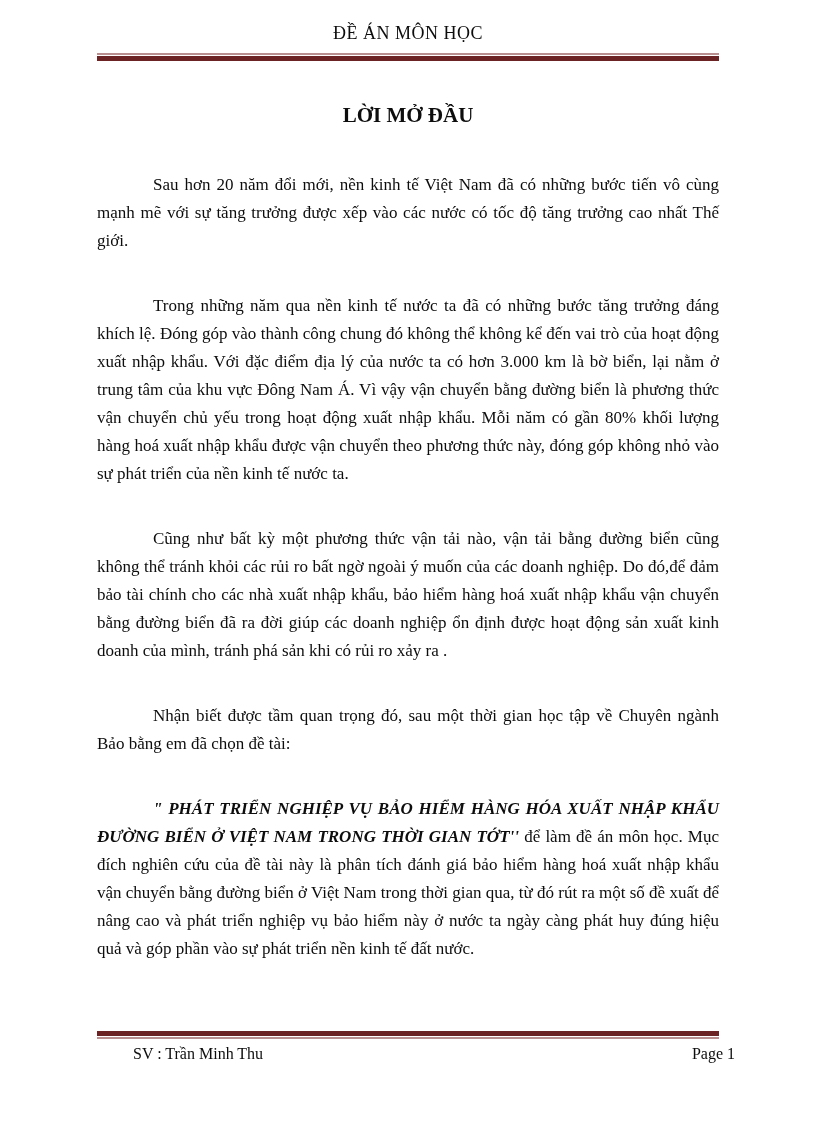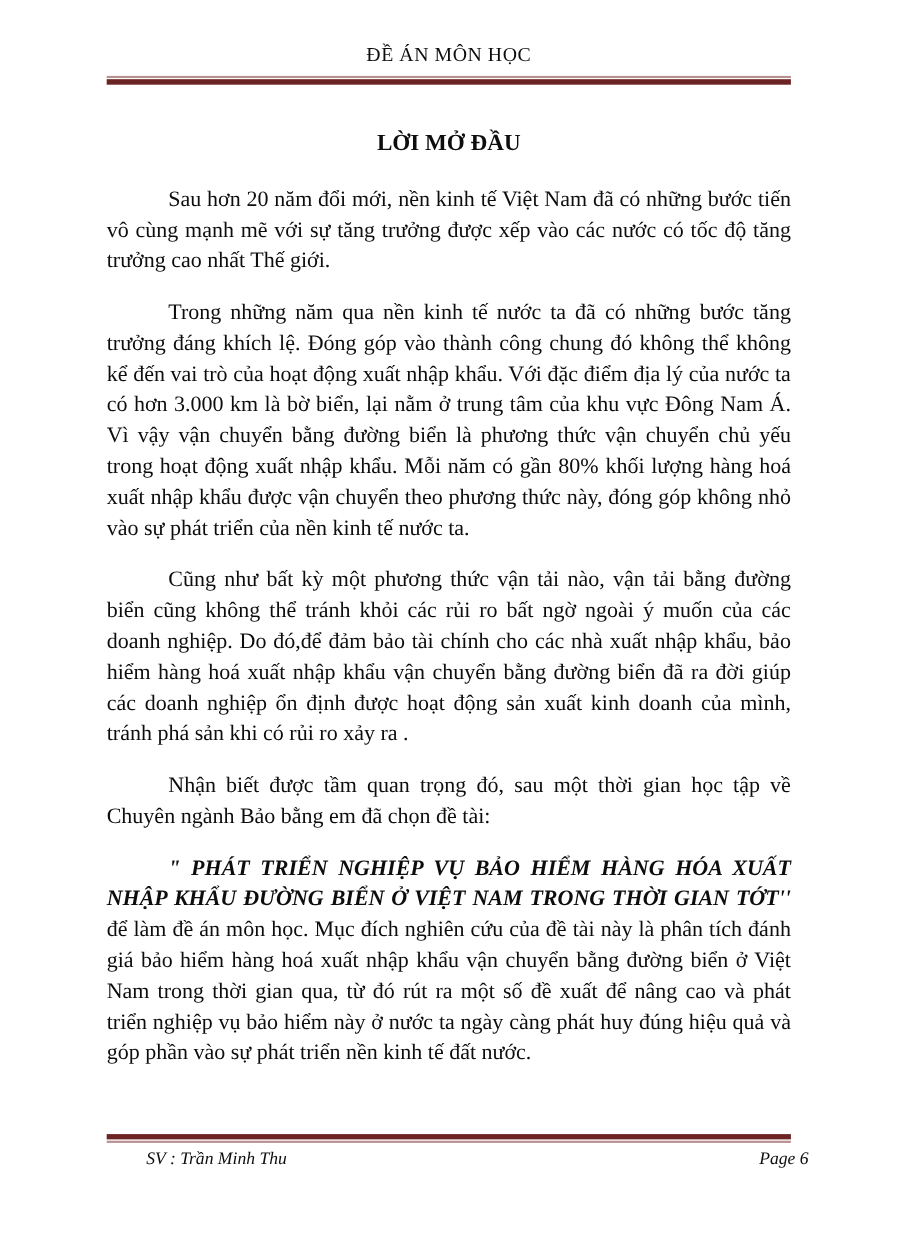--- a/index.html
+++ b/index.html
@@ -7,57 +7,58 @@
     padding: 0;
     background: #ffffff;
   }
   .page {
     position: relative;
     width: 816px;
     height: 1123px;
     margin: 0 auto;
     background: #ffffff;
     box-sizing: border-box;
-    padding: 36px 97px 57px 97px;
+    padding: 20px 97px 57px 97px;
     display: flex;
     flex-direction: column;
     overflow: hidden;
     font-family: "Liberation Serif", "DejaVu Serif", serif;
     color: var(--text, #0d0d0d);
+    gap: 18px;
   }
   .doc-header-title {
     text-align: center;
     font-size: 18px;
     line-height: 26px;
     letter-spacing: 0.5px;
     white-space: nowrap;
   }
   .rule { margin-top: 7px; }
   .rule-thin  { height: 2px; background: var(--rule_thin, #b98f8f); }
   .rule-gap   { height: 1px; background: #ffffff; }
   .rule-thick { height: 5px; background: var(--rule_thick, #6b2423); }
   .doc-title {
     font-size: 21px;
     line-height: 28px;
     font-weight: bold;
     text-align: center;
-    margin: 38px 0 24px 0;
+    margin: 22px 0 24px 0;
   }
   .para {
-    font-size: 20px;
+    font-size: 17px;
     line-height: 28px;
     text-align: justify;
     text-indent: 56px;
     margin: 0 0 19px 0;
   }
   .para .em {
     font-weight: bold;
     font-style: italic;
   }
-  .doc-footer { margin-top: auto; font-style: italic; }
+  .doc-footer { margin-top: auto; }
   .footer-row {
     display: flex;
     justify-content: space-between;
     align-items: baseline;
     font-size: 16px;
     line-height: 24px;
     padding: 3px 0 0 36px;
     margin-right: -16px;
   }
 </style>
@@ -89,17 +90,17 @@
 
 
   <div class="doc-footer">
     <div class="rule">
       <div class="rule-thick"></div>
       <div class="rule-gap"></div>
       <div class="rule-thin"></div>
     </div>
     <div class="footer-row">
       <span>SV : Trần Minh Thu</span>
-      <span>Page 6</span>
+      <span>Page 1</span>
     </div>
   </div>
 
 </div>
 
 </body></html>

